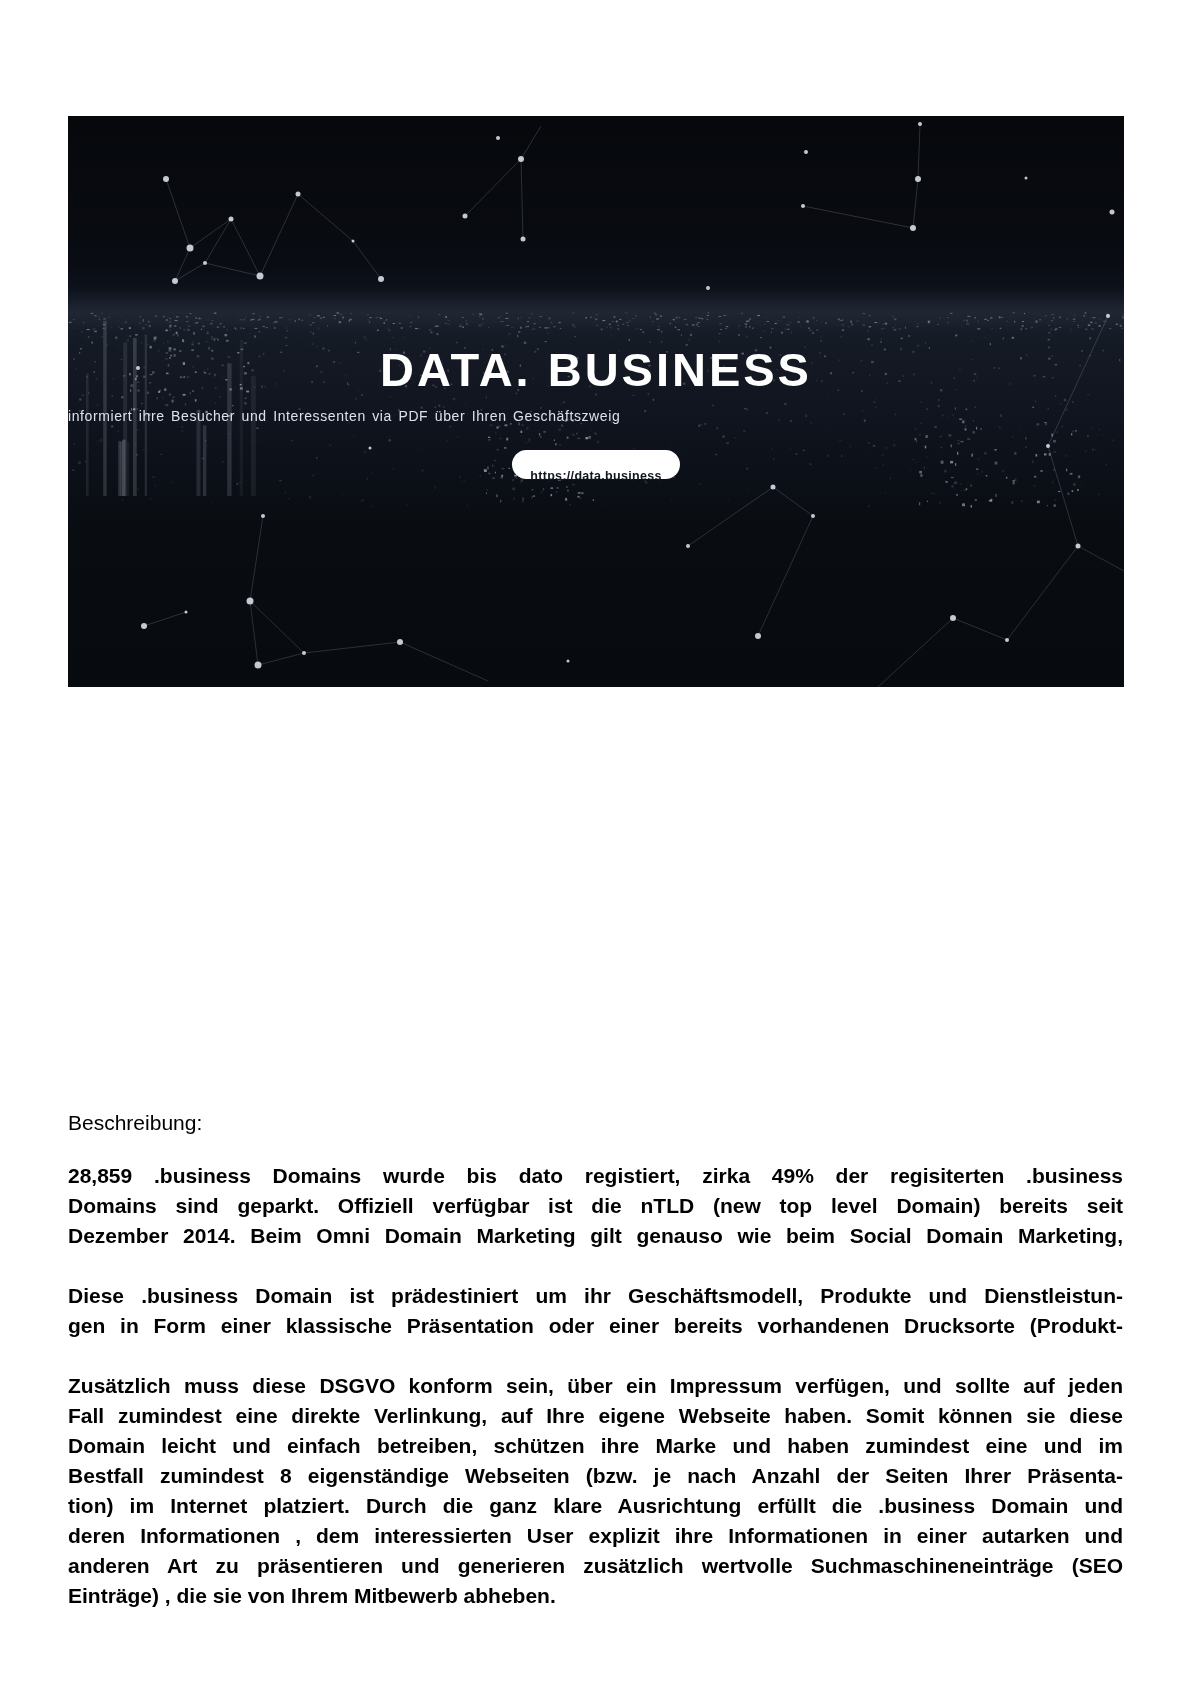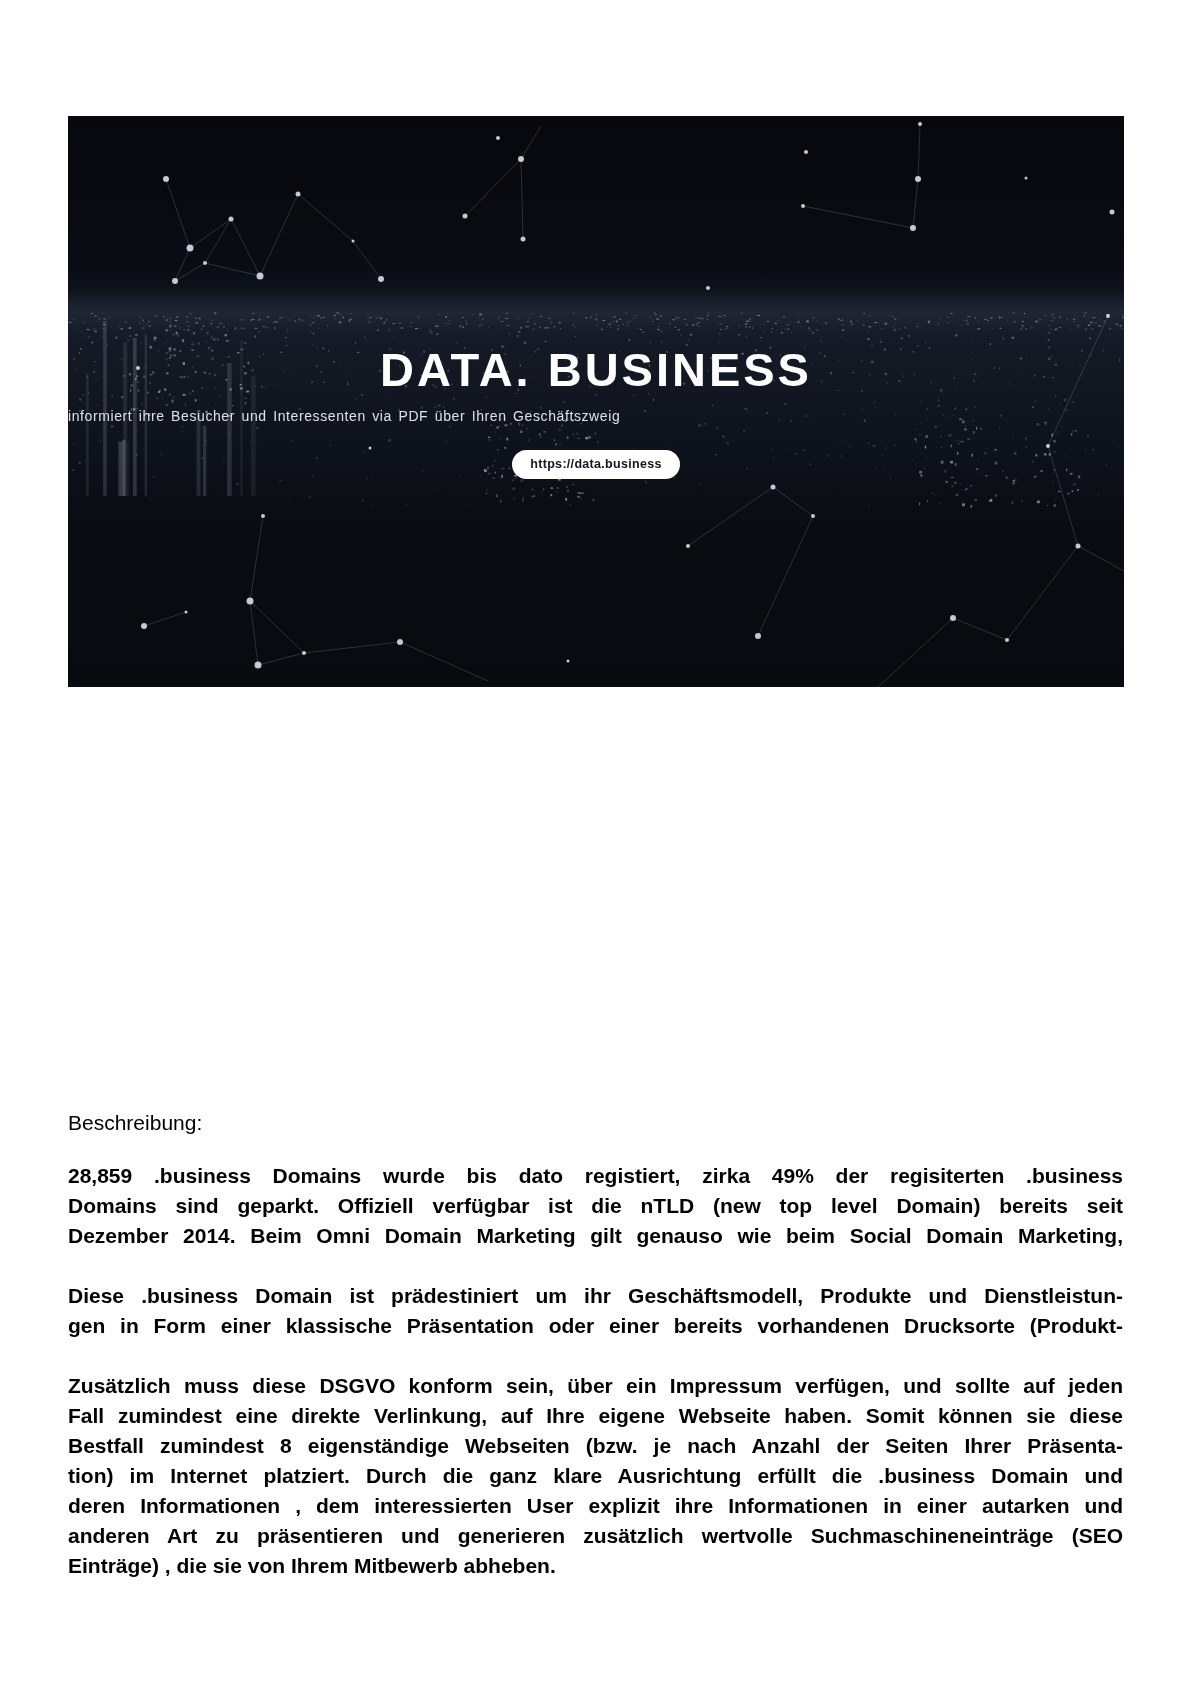--- a/index.html
+++ b/index.html
@@ -69,21 +69,21 @@
     position: absolute;
     left: 0; right: 0;
     top: 334px;
     text-align: center;
   }
   .url-pill {
     display: inline-block;
     min-width: 160px;
     height: 29px;
     line-height: 29px;
-    padding: 0 18px;
+    padding: 12px 18px;
     box-sizing: border-box;
     background: #ffffff;
     border: none;
     border-radius: 15px;
     color: #12161f;
     font-family: "Liberation Sans", sans-serif;
     font-size: 12.5px;
     font-weight: bold;
     letter-spacing: 0.3px;
     cursor: pointer;
@@ -1447,20 +1447,21 @@
           <div class="pline">Domains sind geparkt. Offiziell verfügbar ist die nTLD (new top level Domain) bereits seit</div>
           <div class="pline">Dezember 2014. Beim Omni Domain Marketing gilt genauso wie beim Social Domain Marketing,</div>
         </div>
         <div class="para">
           <div class="pline">Diese .business Domain ist prädestiniert um ihr Geschäftsmodell, Produkte und Dienstleistun-</div>
           <div class="pline">gen in Form einer klassische Präsentation oder einer bereits vorhandenen Drucksorte (Produkt-</div>
         </div>
         <div class="para">
           <div class="pline">Zusätzlich muss diese DSGVO konform sein, über ein Impressum verfügen, und sollte auf jeden</div>
           <div class="pline">Fall zumindest eine direkte Verlinkung, auf Ihre eigene Webseite haben. Somit können sie diese</div>
+          <div class="pline">Domain leicht und einfach betreiben, schützen ihre Marke und haben zumindest eine und im</div>
           <div class="pline">Bestfall zumindest 8 eigenständige Webseiten (bzw. je nach Anzahl der Seiten Ihrer Präsenta-</div>
           <div class="pline">tion) im Internet platziert. Durch die ganz klare Ausrichtung erfüllt die .business Domain und</div>
           <div class="pline">deren Informationen , dem interessierten User explizit ihre Informationen in einer autarken und</div>
           <div class="pline">anderen Art zu präsentieren und generieren zusätzlich wertvolle Suchmaschineneinträge (SEO</div>
           <div class="pline last">Einträge) , die sie von Ihrem Mitbewerb abheben.</div>
         </div>
       </div>
   </div>
 
 </div>

